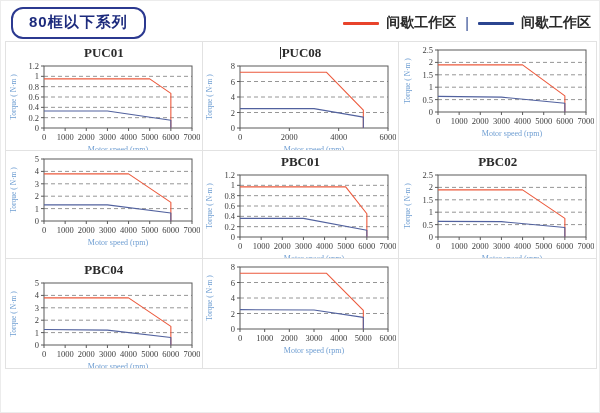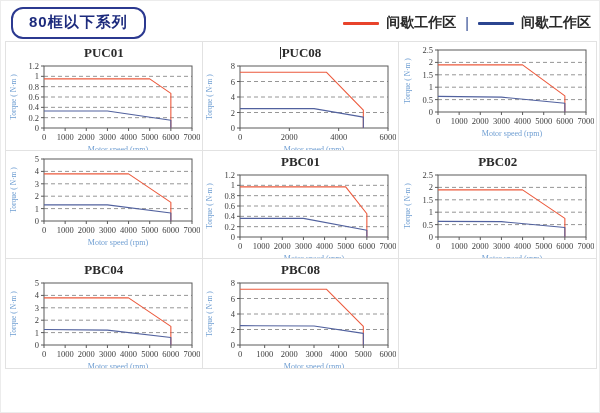--- a/index.html
+++ b/index.html
@@ -345,21 +345,20 @@
           <text x="162.85714285714283" y="79" text-anchor="middle" font-size="8.5" fill="#3d3d3d" font-family="&quot;Liberation Serif&quot;, serif">6000</text>
           <line x1="184" x2="184" y1="67" y2="70" stroke="#5a5a5a" stroke-width="1"></line>
           <text x="184" y="79" text-anchor="middle" font-size="8.5" fill="#3d3d3d" font-family="&quot;Liberation Serif&quot;, serif">7000</text>
           <text x="110" y="91" text-anchor="middle" font-size="8" fill="#6f9ed2" font-family="&quot;Liberation Serif&quot;, serif">Motor speed (rpm)</text>
           <text x="8" y="36" text-anchor="middle" font-size="7.5" fill="#6f9ed2" font-family="&quot;Liberation Serif&quot;, serif" transform="rotate(-90 8 36)">Torque ( N·m )</text>
           <polyline points="36,19.880000000000003 120.57142857142857,19.880000000000003 162.85714285714283,48.400000000000006 162.85714285714283,67" fill="none" stroke="#ec5a3d" stroke-width="1.1" stroke-linejoin="round"></polyline>
           <polyline points="36,51.5 99.42857142857142,52.120000000000005 162.85714285714283,59.56 162.85714285714283,67" fill="none" stroke="#51619e" stroke-width="1.1" stroke-linejoin="round"></polyline>
         </svg>
     </div>
     <div class="cell">
-      <div class="chart-title"><span>PBC08</span></div>
       <svg class="plot" width="192" height="100" viewBox="0 0 192 100">
           <line x1="36" x2="184" y1="51.5" y2="51.5" stroke="#8a8a8a" stroke-width="0.9" stroke-dasharray="4 3"></line>
           <line x1="36" x2="184" y1="36" y2="36" stroke="#8a8a8a" stroke-width="0.9" stroke-dasharray="4 3"></line>
           <line x1="36" x2="184" y1="20.5" y2="20.5" stroke="#8a8a8a" stroke-width="0.9" stroke-dasharray="4 3"></line>
           <rect x="36" y="5" width="148" height="62" fill="none" stroke="#5a5a5a" stroke-width="1"></rect>
           <line x1="33" x2="36" y1="67" y2="67" stroke="#5a5a5a" stroke-width="1"></line>
           <text x="31" y="70" text-anchor="end" font-size="8.5" fill="#3d3d3d" font-family="&quot;Liberation Serif&quot;, serif">0</text>
           <line x1="33" x2="36" y1="51.5" y2="51.5" stroke="#5a5a5a" stroke-width="1"></line>
           <text x="31" y="54.5" text-anchor="end" font-size="8.5" fill="#3d3d3d" font-family="&quot;Liberation Serif&quot;, serif">2</text>
           <line x1="33" x2="36" y1="36" y2="36" stroke="#5a5a5a" stroke-width="1"></line>

